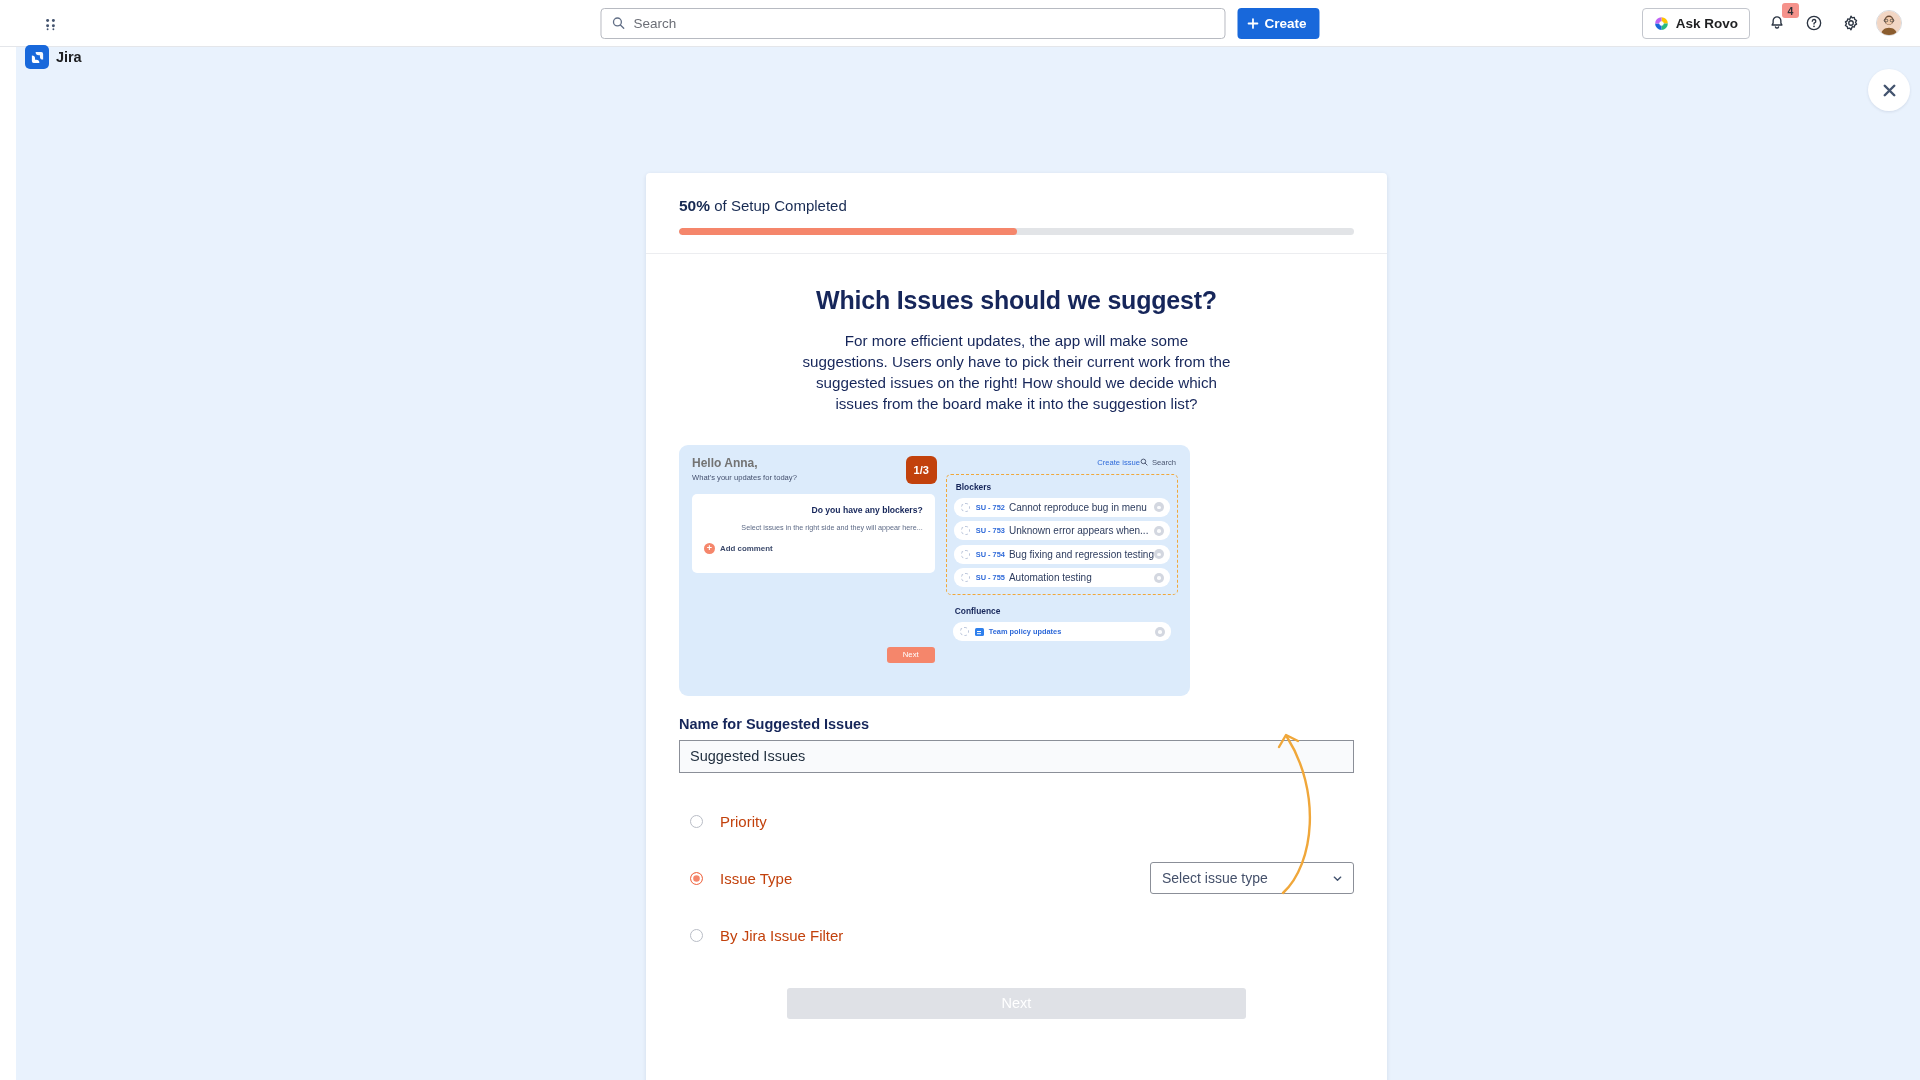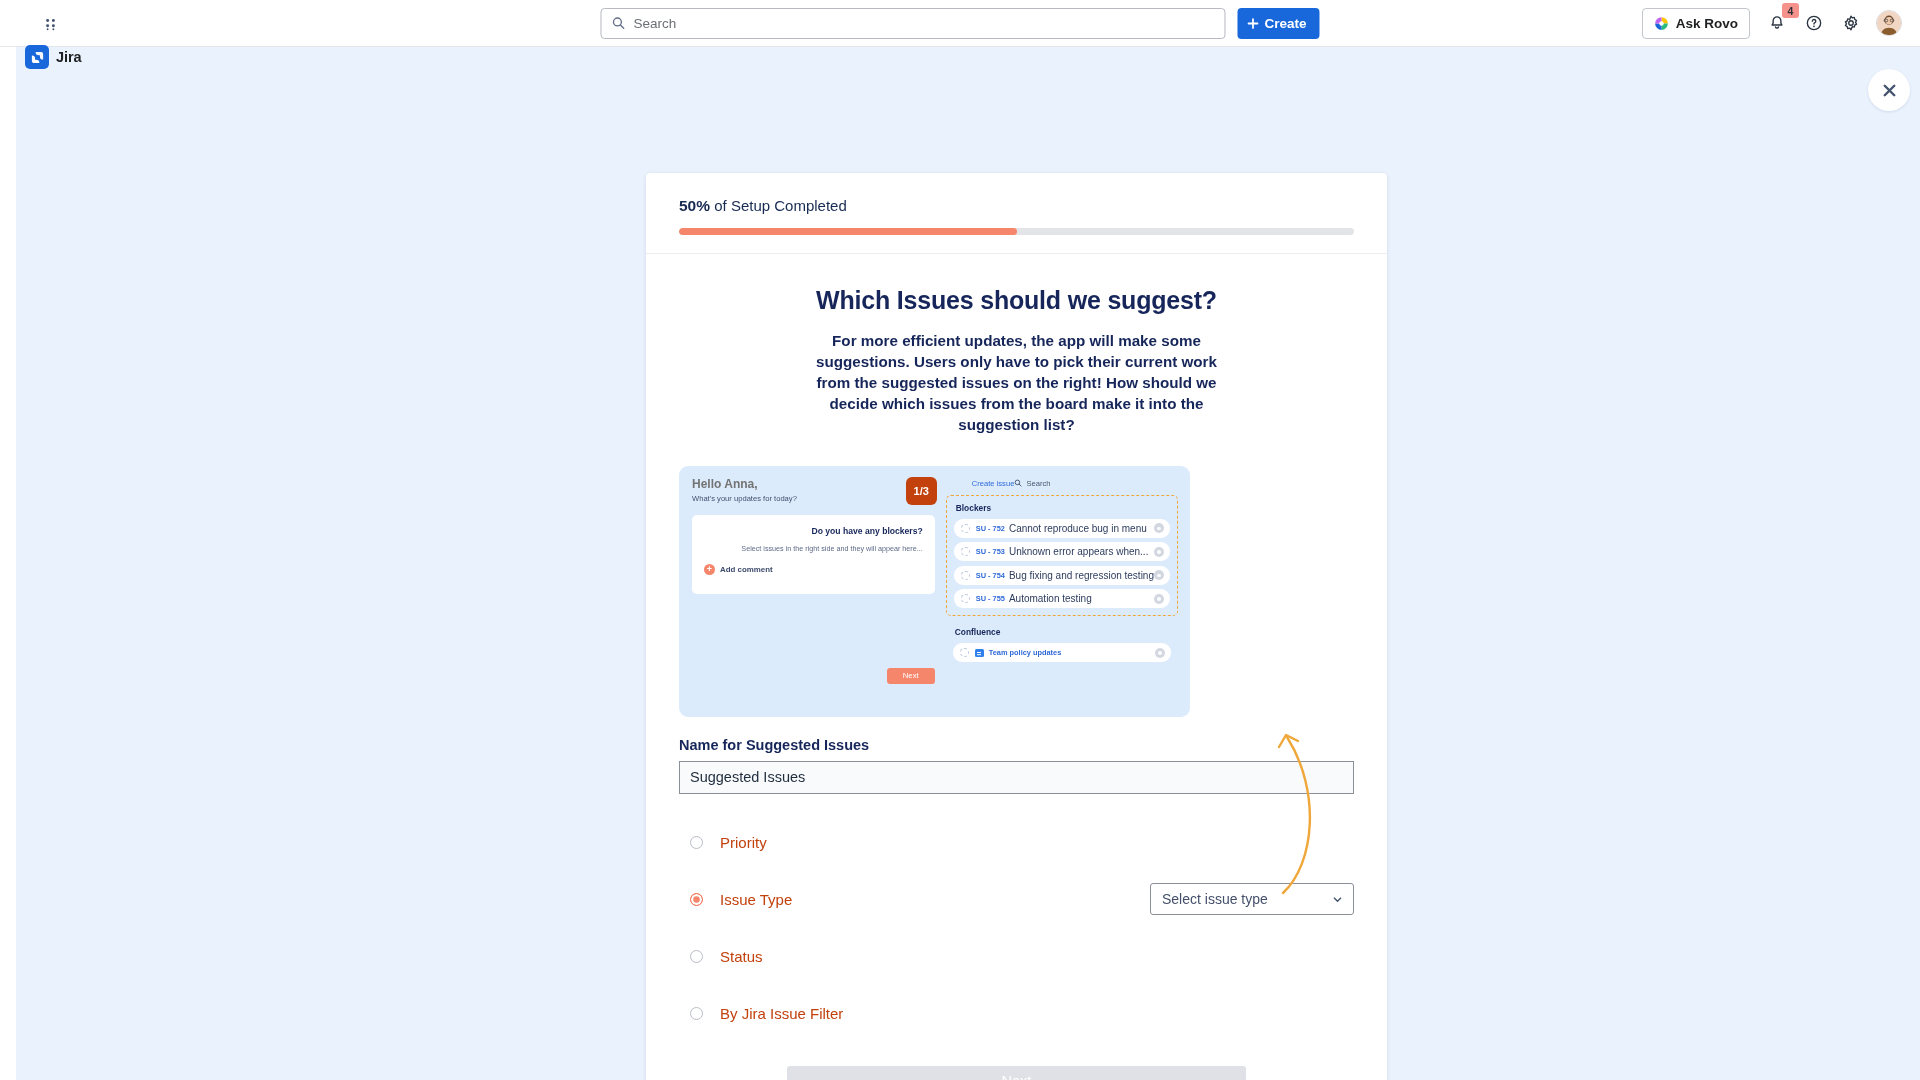--- a/index.html
+++ b/index.html
@@ -173,21 +173,20 @@
     color: #16265a;
     letter-spacing: -0.2px;
   }
   .step-desc {
     text-align: center;
     margin: 16px auto 0 auto;
     width: 430px;
     font-size: 15.2px;
     line-height: 1.38;
     color: #16265a;
-    font-weight: bold;
   }
 
   
   .illus {
     margin: 30px 0 0 0;
     width: 511px;
     height: 251px;
     background: #dcebfb;
     border-radius: 9px;
     display: flex;
@@ -233,21 +232,21 @@
     background: #f5866b;
     border-radius: 3px;
     color: #ffffff;
     font-size: 7.8px;
     display: flex; align-items: center; justify-content: center;
     cursor: pointer;
   }
 
   .illus-right { flex: 1; position: relative; }
   .ir-top {
-    display: flex; align-items: center; justify-content: flex-start;
+    display: flex; align-items: center; justify-content: flex-end;
     padding: 2px 2px 0 2px;
     margin-left: 24px;
   }
   .ir-create { font-size: 7.6px; color: #2f6ad9; cursor: pointer; }
   .ir-search { font-size: 7.6px; color: #4b5671; display: flex; align-items: center; gap: 4px; cursor: pointer; }
 
   .dashed-group {
     margin-top: 7px;
     border: 1.3px dashed #f0a73a;
     border-radius: 5px;
@@ -590,24 +589,20 @@
           <span class="radio sel"></span>
           <span class="radio-label">Issue Type</span>
           <div class="select-ctl">
             <span class="select-val">Select issue type</span>
             <svg class="chev" width="13" height="13" viewBox="0 0 16 16">
               <path d="M4 6.3 L8 10.2 L12 6.3" fill="none" stroke="#42526e" stroke-width="1.7" stroke-linecap="round" stroke-linejoin="round"></path>
             </svg>
           </div>
         </div>
 
-        <div class="radio-row">
-          <span class="radio"></span>
-          <span class="radio-label">Status</span>
-        </div>
 
         <div class="radio-row">
           <span class="radio"></span>
           <span class="radio-label">By Jira Issue Filter</span>
         </div>
       </div>
 
       <button class="btn-next" disabled="">Next</button>
       
     </div>

